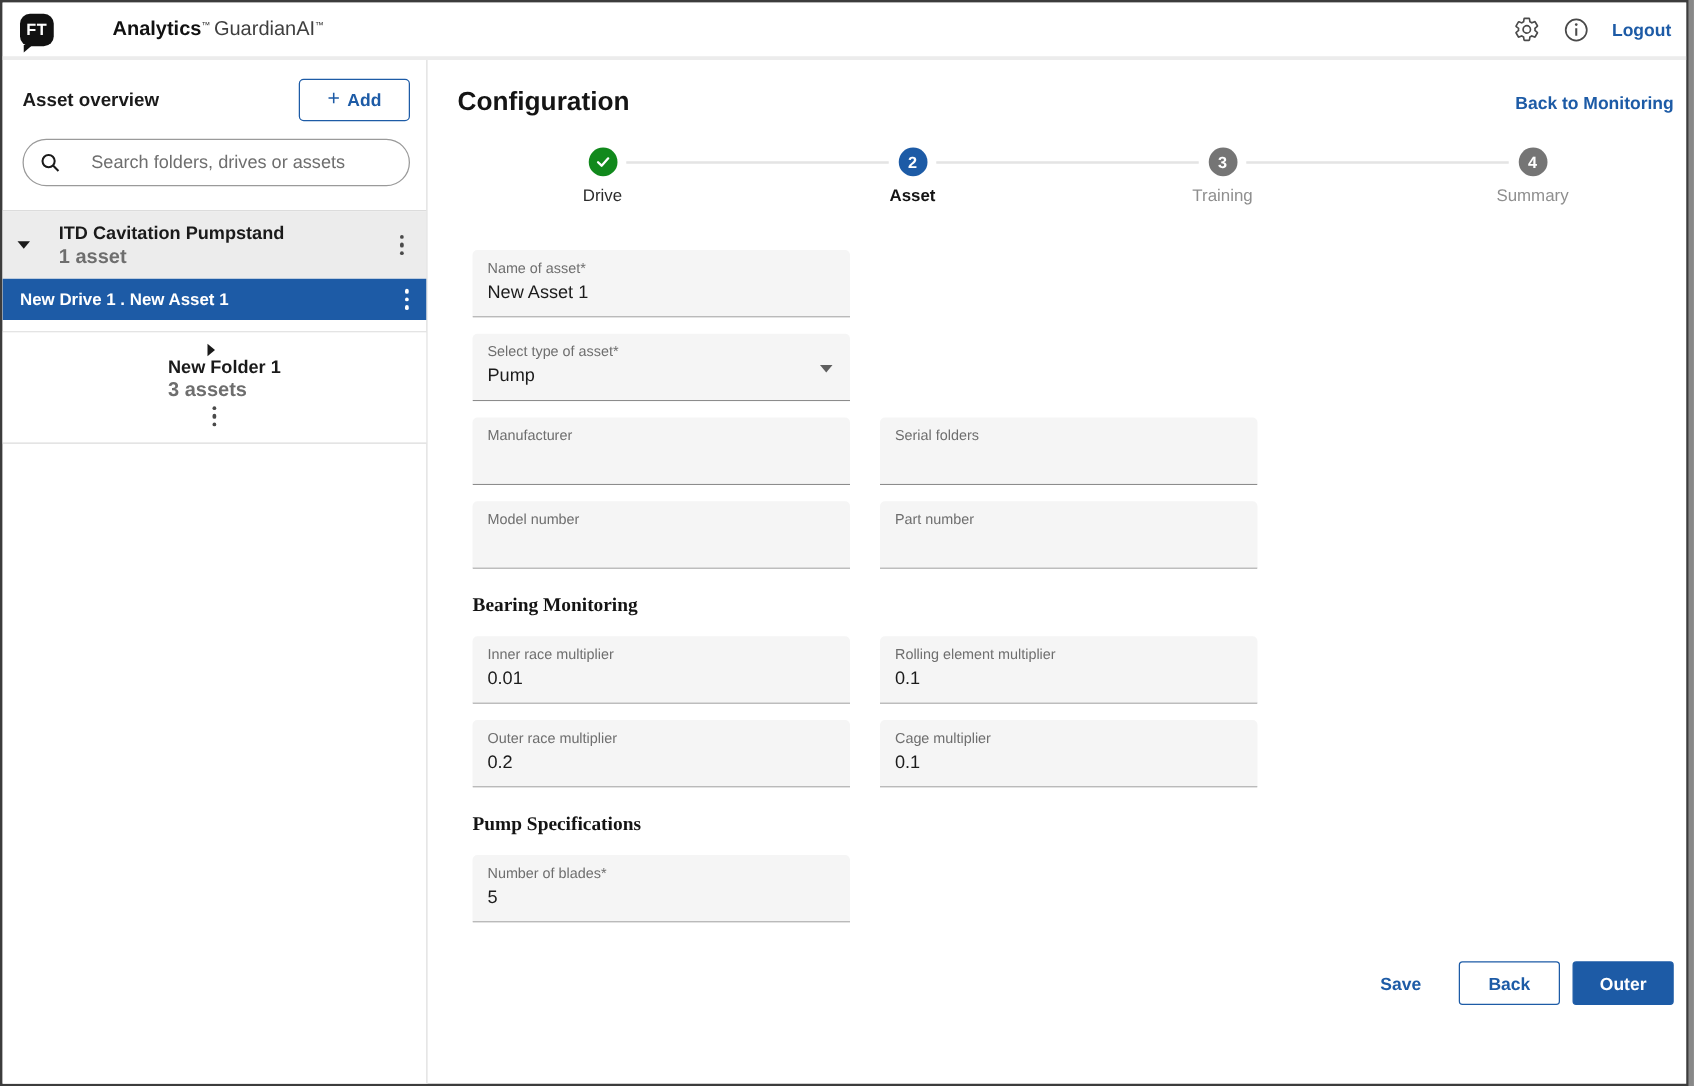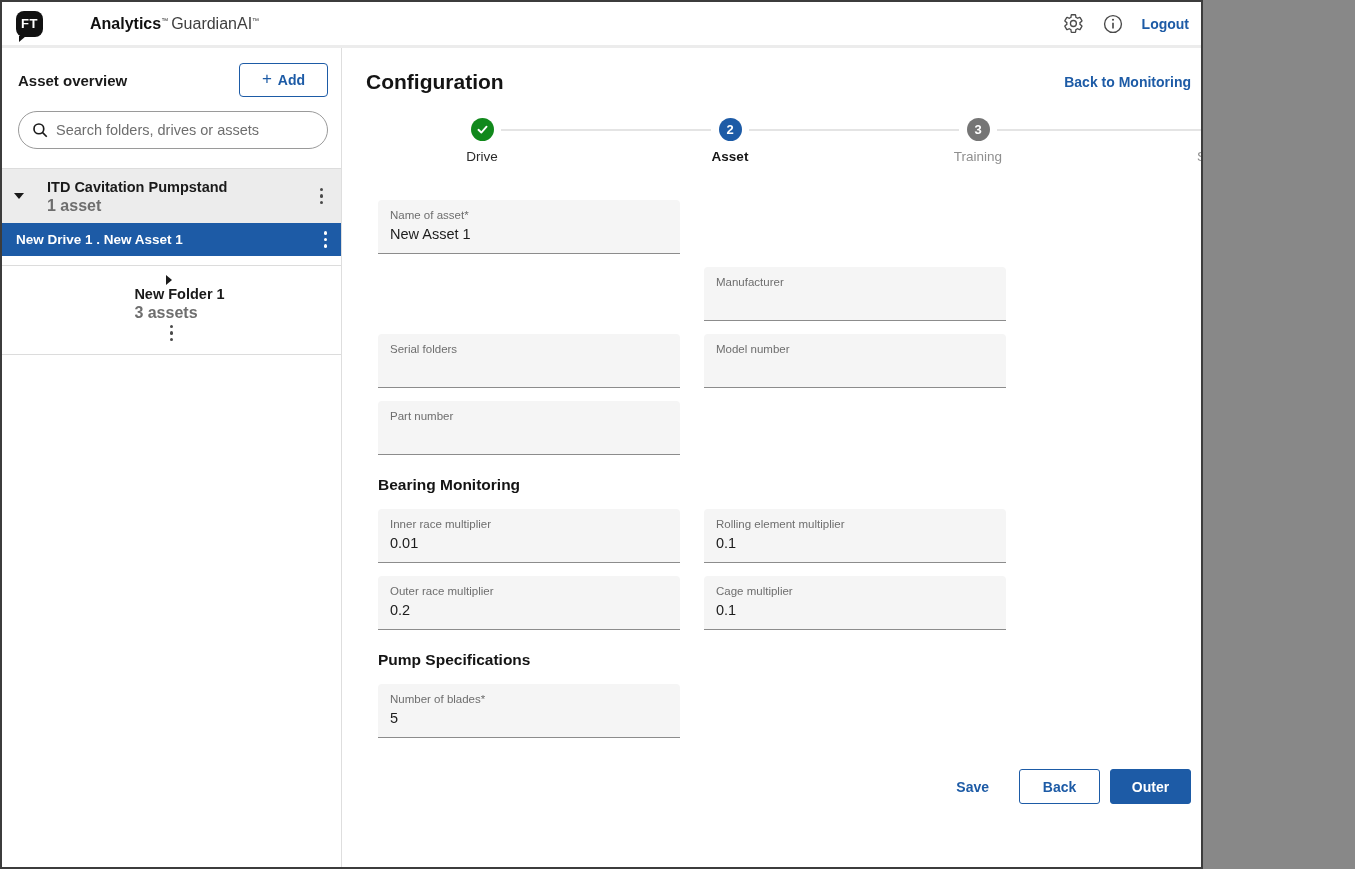--- a/index.html
+++ b/index.html
@@ -1,19 +1,19 @@
 <!DOCTYPE html>
 <html><head>
 <meta charset="utf-8">
 <style>
   * { margin:0; padding:0; box-sizing:border-box; }
   html,body { background:#888; }
   body { font-family:"Liberation Sans", sans-serif; }
   .window{
-    width:1203px; height:869px; background:#fff;
+    width:1351px; height:869px; background:#fff;
     border:2px solid #3c3c3c; position:relative; overflow:hidden;
     display:flex; flex-direction:column;
   }
   
   .appbar{
     height:46px; flex:0 0 46px; display:flex; align-items:center;
     padding:0 12px 0 14px; border-bottom:3px solid #ececec; background:#fff;
   }
   .logo-wrap{ display:flex; align-items:center; gap:7px; }
   .logo-bubble{
@@ -47,21 +47,21 @@
   .sb-title{ font-size:15px; font-weight:bold; color:#1a1a1a; }
   .add-btn{
     display:flex; align-items:center; gap:6px; justify-content:center;
     min-width:89px; height:34px; background:#fff; border:1px solid #1d5ba6;
     border-radius:4px; color:#1d5ba6; font-size:14px; font-weight:bold; cursor:pointer;
     font-family:"Liberation Sans", sans-serif;
   }
   .add-btn .plus{ font-size:17px; font-weight:400; position:relative; top:-1px; }
   .search-box{
     margin:14px 13px 0 16px; height:38px; border:1px solid #9a9a9a; border-radius:19px;
-    display:flex; align-items:center; padding:0 12px; gap:7px; background:#fff;
+    display:flex; align-items:center; padding:0 12px; gap:24px; background:#fff;
   }
   .search-box input{
     border:none; outline:none; flex:1; font-size:14.5px; color:#333;
     font-family:"Liberation Sans", sans-serif; background:transparent;
   }
   .search-box input::placeholder{ color:#6e6e6e; }
   .tree{ margin-top:19px; }
   .divider{ height:1px; background:#dcdcdc; }
   .tree-group{
     display:flex; align-items:center; padding:9px 10px 9px 10px; background:#ececec;
@@ -117,21 +117,21 @@
     height:54px; padding:9px 12px 0 12px; position:relative; cursor:text;
   }
   .field .f-label{ font-size:11.5px; color:#6e6e6e; display:block; }
   .field .f-value{ font-size:14.5px; color:#1c1c1c; margin-top:5px; display:block; min-height:17px; }
   .field.select{ cursor:pointer; }
   .dd-arrow{
     position:absolute; right:14px; top:25px;
     width:0; height:0; border-left:5px solid transparent; border-right:5px solid transparent;
     border-top:6px solid #5f5f5f;
   }
-  .section-title{ font-size:15.5px; font-weight:bold; color:#141414; margin:21px 0 15px 0; }
+  .section-title{ font-size:15.5px; font-weight:bold; color:#141414; margin:21px 0 15px 0;font-family:Liberation Serif, serif; }
   .spacer-cell{}
   
   .actions{
     display:flex; align-items:center; justify-content:flex-end; margin-top:31px; gap:10px;
   }
   .btn{ height:35px; min-width:81px; border-radius:3px; font-size:14px; font-weight:bold;
     font-family:"Liberation Sans", sans-serif; cursor:pointer; }
   .btn-text{ background:none; border:none; color:#1d5ba6; min-width:auto; margin-right:20px; }
   .btn-outline{ background:#fff; border:1px solid #1d5ba6; color:#1d5ba6; }
   .btn-filled{ background:#1d5ba6; border:1px solid #1d5ba6; color:#fff; }
@@ -274,20 +274,25 @@
       </div>
 
       <div class="form">
         <div class="form-grid">
           <div class="field">
             <span class="f-label">Name of asset*</span>
             <span class="f-value">New Asset 1</span>
           </div>
           <div class="spacer-cell"></div>
 
+          <div class="field select">
+            <span class="f-label">Select type of asset*</span>
+            <span class="f-value">Pump</span>
+            <span class="dd-arrow"></span>
+          </div>
           <div class="spacer-cell"></div>
 
           <div class="field">
             <span class="f-label">Manufacturer</span>
             <span class="f-value"></span>
           </div>
           <div class="field">
             <span class="f-label">Serial folders</span>
             <span class="f-value"></span>
           </div>

